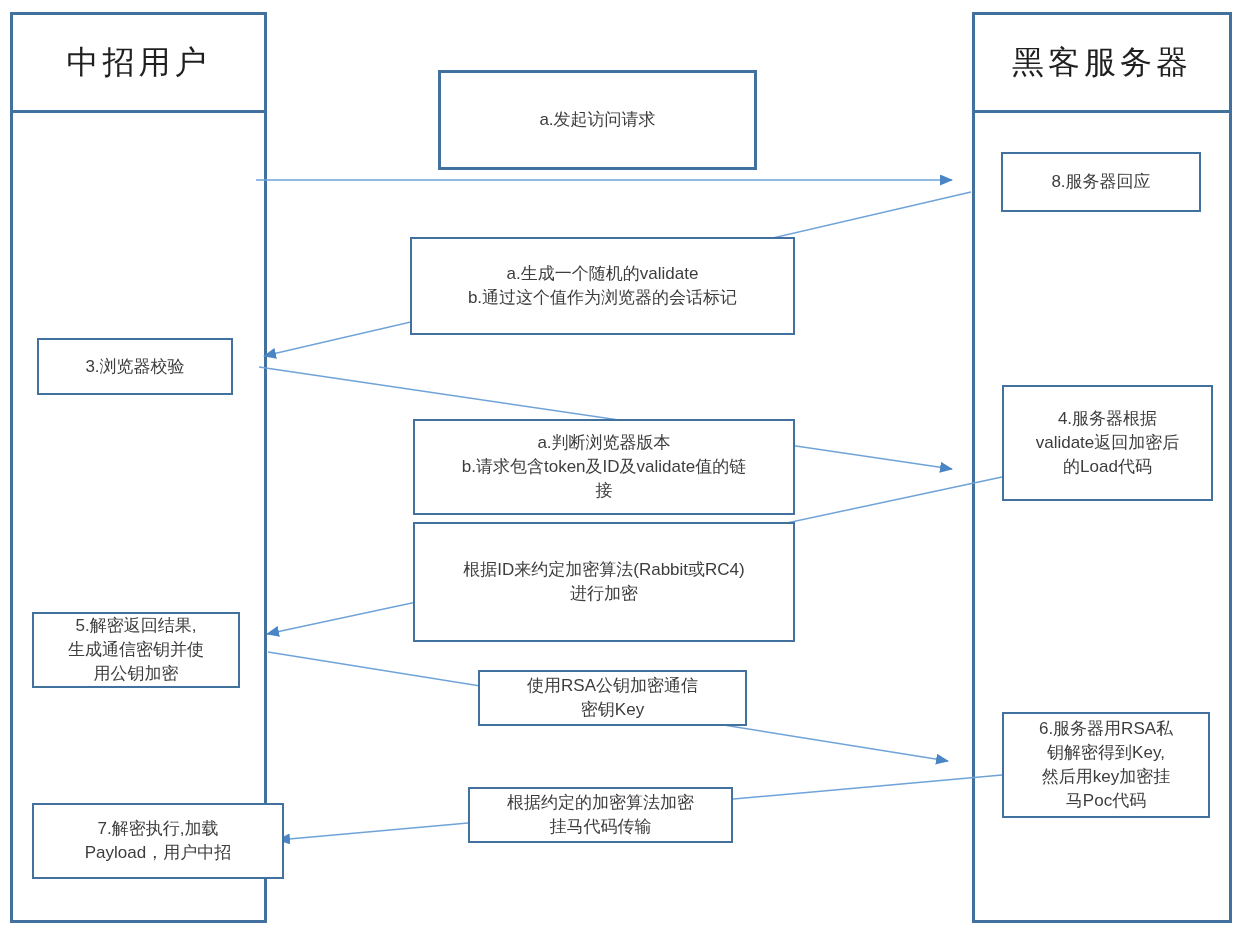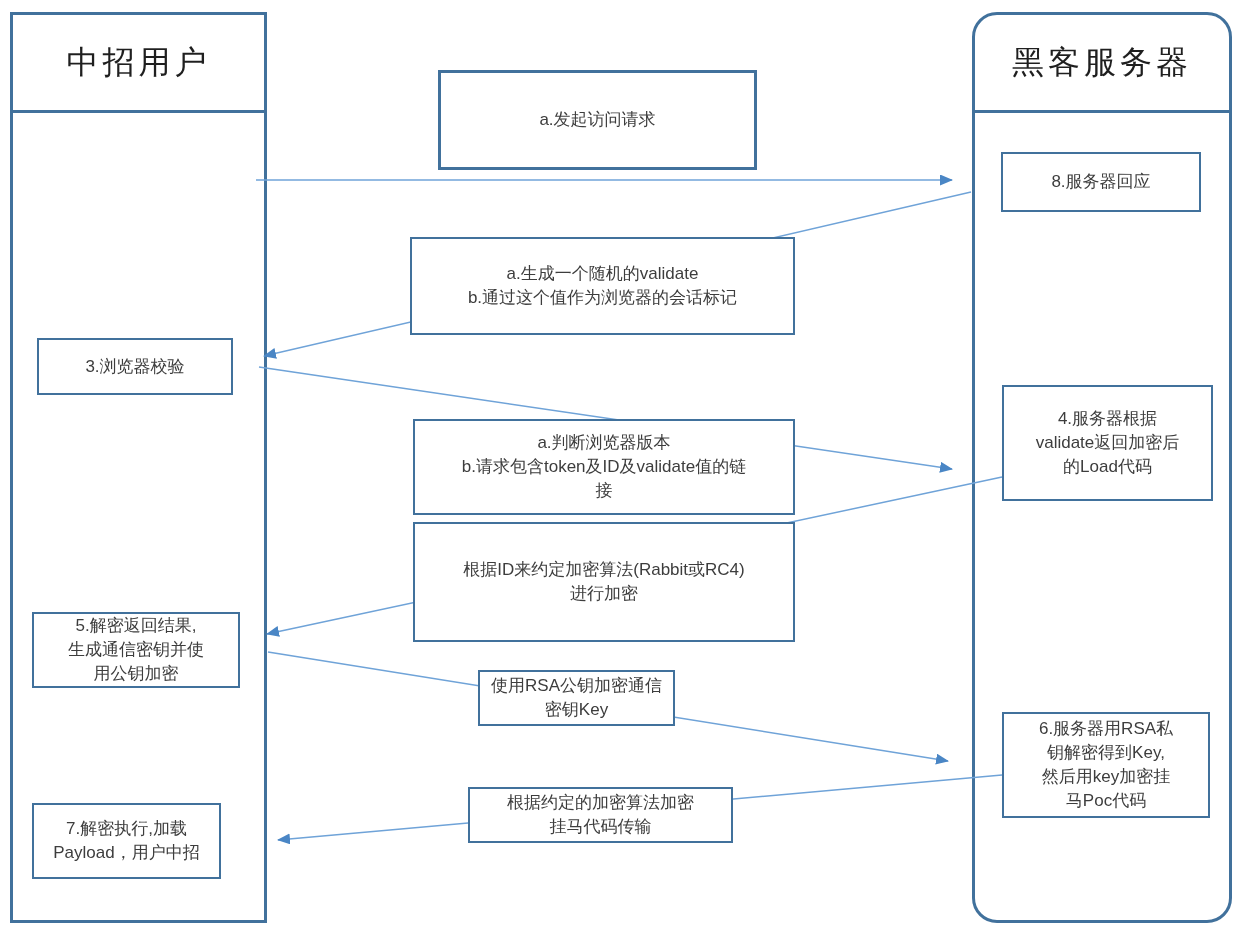--- a/index.html
+++ b/index.html
@@ -5,48 +5,48 @@
   html,body{margin:0;padding:0;background:#fff;}
   .canvas{
     position:relative;width:1244px;height:935px;background:#ffffff;
     font-family:Liberation Sans, sans-serif;overflow:hidden;
   }
   .lane{
     position:absolute;top:12px;height:911px;background:#ffffff;
     border:3px solid #41719C;box-sizing:border-box;z-index:0;
   }
   .lane-left{left:10px;width:257px;}
-  .lane-right{left:972px;width:260px;border-radius:25px;}
+  .lane-right{left:972px;width:260px;}
   .lane-header{
     height:95px;border-bottom:3px solid #41719C;display:flex;
     align-items:center;justify-content:center;font-size:32px;
     letter-spacing:4px;color:#1f1f1f;white-space:nowrap;
   }
   .arrows{position:absolute;left:0;top:0;z-index:2;}
   .box{
     position:absolute;background:#ffffff;border:2px solid #41719C;
     box-sizing:border-box;display:flex;align-items:center;justify-content:center;
     text-align:center;font-size:17px;line-height:24px;color:#3d3d3d;
     white-space:pre-line;z-index:3;padding:2px 4px;
   }
   
   .n1{left:33px;top:151px;width:199px;height:59px;}
   .n3{left:37px;top:338px;width:196px;height:57px;}
   .n5{left:32px;top:612px;width:208px;height:76px;}
-  .n7{left:32px;top:803px;width:189px;height:76px;}
+  .n7{left:32px;top:803px;width:252px;height:76px;}
   
   .n2{left:1001px;top:152px;width:200px;height:60px;}
   .n4{left:1002px;top:385px;width:211px;height:116px;}
   .n6{left:1002px;top:712px;width:208px;height:106px;}
   
   .m1{left:438px;top:70px;width:319px;height:100px;border-width:3px;}
   .m2{left:410px;top:237px;width:385px;height:98px;}
   .m3{left:413px;top:377px;width:382px;height:96px;margin-top:42px;}
   .m4{left:413px;top:522px;width:382px;height:120px;}
-  .m5{left:478px;top:670px;width:197px;height:56px;}
+  .m5{left:478px;top:670px;width:269px;height:56px;}
   .m6{left:468px;top:787px;width:265px;height:56px;}
 </style>
 </head>
 <body>
 
 <div class="canvas">
 
   <div class="lane lane-left">
     <div class="lane-header">中招用户</div>
   </div>

